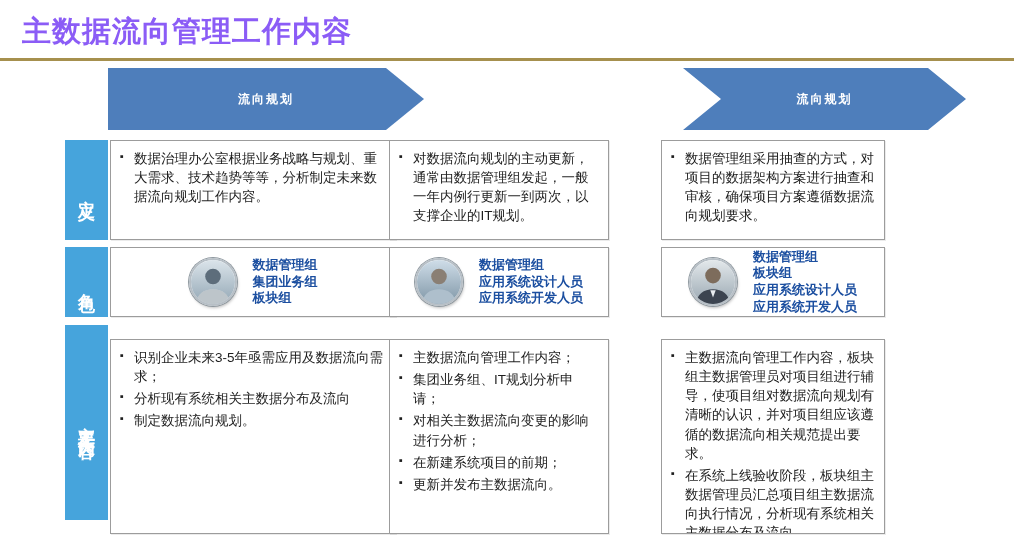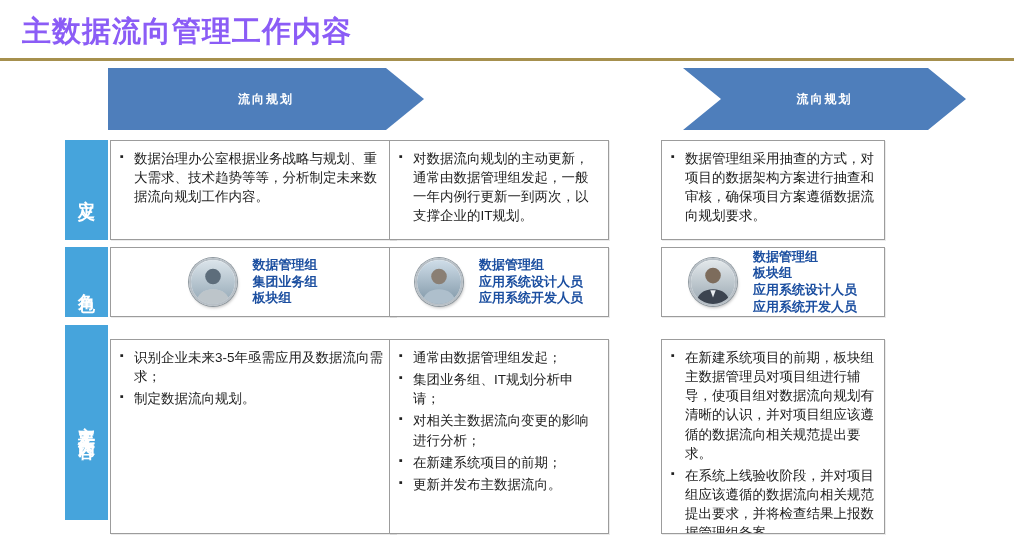--- a/index.html
+++ b/index.html
@@ -170,32 +170,33 @@
       <span>数据管理组</span>
       <span>板块组</span>
       <span>应用系统设计人员</span>
       <span>应用系统开发人员</span>
     </div>
   </div>
 
   <div class="cell col-1 row-3">
     <ul class="bullets">
       <li>识别企业未来3-5年亟需应用及数据流向需求；</li>
+      <li>分析现有系统相关主数据分布及流向</li>
       <li>制定数据流向规划。</li>
     </ul>
   </div>
   <div class="cell col-2 row-3">
     <ul class="bullets">
-      <li>通常由数据管理组发起；</li>
+      <li>主数据流向管理工作内容；</li>
       <li>集团业务组、IT规划分析申请；</li>
       <li>对相关主数据流向变更的影响进行分析；</li>
       <li>在新建系统项目的前期；</li>
       <li>更新并发布主数据流向。</li>
     </ul>
   </div>
   <div class="cell col-3 row-3">
     <ul class="bullets">
-      <li>在新建系统项目的前期，板块组主数据管理员对项目组进行辅导，使项目组对数据流向规划有清晰的认识，并对项目组应该遵循的数据流向相关规范提出要求。</li>
-      <li>在系统上线验收阶段，并对项目组应该遵循的数据流向相关规范提出要求，并将检查结果上报数据管理组备案。</li>
+      <li>主数据流向管理工作内容，板块组主数据管理员对项目组进行辅导，使项目组对数据流向规划有清晰的认识，并对项目组应该遵循的数据流向相关规范提出要求。</li>
+      <li>在系统上线验收阶段，板块组主数据管理员汇总项目组主数据流向执行情况，分析现有系统相关主数据分布及流向。</li>
     </ul>
   </div>
 
 </div>
 
 </body></html>

